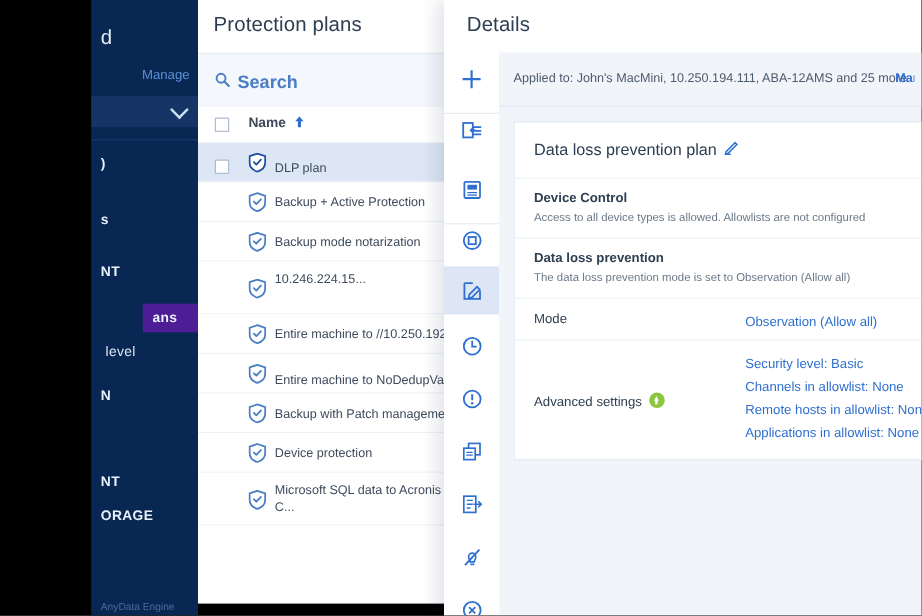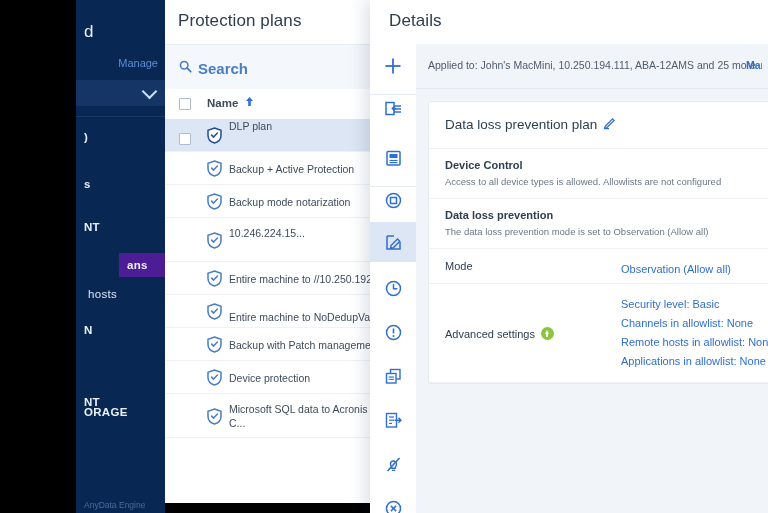--- a/index.html
+++ b/index.html
@@ -187,29 +187,29 @@
         <div class="nav-item" style="top: 172px;">
           <span>s</span>
         </div>
         <div class="nav-item" style="top: 215px;">
           <span>NT</span>
         </div>
         <div class="nav-item active" style="top: 253px;">
           <span>ans</span>
         </div>
         <div class="nav-item sub" style="top: 282px;">
-          <span>hosts</span>
+          <span>level</span>
         </div>
         <div class="nav-item" style="top: 318px;">
           <span>N</span>
         </div>
         <div class="nav-item" style="top: 390px;">
           <span>NT</span>
         </div>
-        <div class="nav-item" style="top: 400px;">
+        <div class="nav-item" style="top: 418px;">
           <span>ORAGE</span>
         </div>
       </div>
     <div class="nav-footer">AnyData Engine</div>
   </div>
 
   <div class="plans">
     <div class="plans-head">
       <div class="plans-title">Protection plans</div>
     </div>
@@ -230,21 +230,21 @@
       </svg>
     </div>
 
     <div id="plan-rows">
         <div class="prow sel" style="top: 119px; height: 33px;">
           <div class="cbx"></div>
           <span class="shield" style="top: 8px;"><svg width="15" height="17" viewBox="0 0 15 17">
               <path d="M7.5 1 L14 3.2 V8.5 C14 12.3 11 15 7.5 16 C4 15 1 12.3 1 8.5 V3.2 Z" fill="#fff" stroke="#1f4e9c" stroke-width="1.5"></path>
               <path d="M4.6 8.1 L6.6 10.1 L10.4 6.1" fill="none" stroke="#1f4e9c" stroke-width="1.5" stroke-linecap="round" stroke-linejoin="round"></path>
             </svg></span>
-          <div class="txt" style="top: 0;">DLP plan</div>
+          <div class="txt" style="top: 14px;">DLP plan</div>
         </div>
         <div class="prow" style="top: 152px; height: 33px;">
           <span class="shield" style="top: 8px;"><svg width="15" height="17" viewBox="0 0 15 17">
               <path d="M7.5 1 L14 3.2 V8.5 C14 12.3 11 15 7.5 16 C4 15 1 12.3 1 8.5 V3.2 Z" fill="#fff" stroke="#4a7ec4" stroke-width="1.5"></path>
               <path d="M4.6 8.1 L6.6 10.1 L10.4 6.1" fill="none" stroke="#4a7ec4" stroke-width="1.5" stroke-linecap="round" stroke-linejoin="round"></path>
             </svg></span>
           <div class="txt" style="top: 9.5px;">Backup + Active Protection</div>
         </div>
         <div class="prow" style="top: 185px; height: 33px;">
           <span class="shield" style="top: 8px;"><svg width="15" height="17" viewBox="0 0 15 17">

